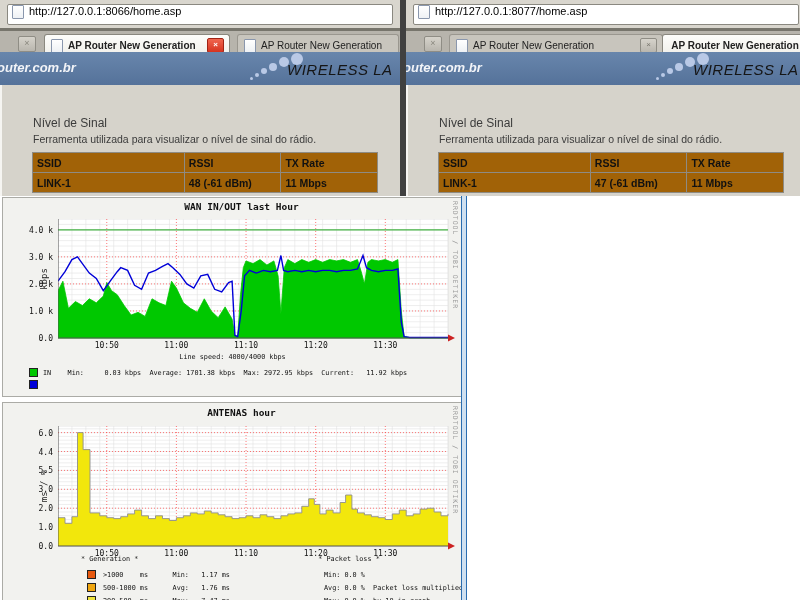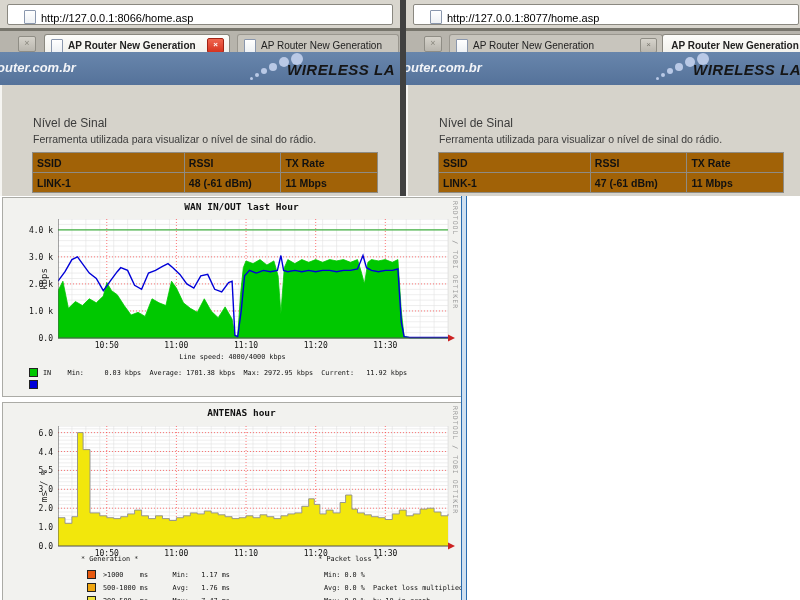--- a/index.html
+++ b/index.html
@@ -5,42 +5,42 @@
   html,body{margin:0;padding:0;width:800px;height:600px;overflow:hidden;background:#fff;
     font-family:"Liberation Sans",sans-serif;}
   .mono{font-family:"DejaVu Sans Mono",monospace;}
   .abs{position:absolute;}
 
   
   .bwin{position:absolute;top:0;width:400px;height:196px;overflow:hidden;background:#d6d3cb;}
   #winL{left:0;} #winR{left:400px;border-left:6px solid #404040;}
   .urlbar{position:absolute;top:0;left:0;right:0;height:28px;background:#d9d6ce;border-bottom:1px solid #9a978f;}
   .urlfield{position:absolute;top:4px;left:7px;right:7px;height:19px;background:#fff;
-    border:1px solid #8a8880;border-radius:2px;display:flex;align-items:flex-end;padding-left:16px;}
+    border:1px solid #8a8880;border-radius:2px;display:flex;align-items:flex-start;padding-left:4px;}
   .urltext{font-size:11px;color:#000;margin-left:5px;white-space:nowrap;}
   .pageico{display:inline-block;width:10px;height:12px;background:linear-gradient(#fff,#eef1f4);
     border:1px solid #8a97ad;border-radius:1px;}
   .tabstrip{position:absolute;top:28px;left:0;right:0;height:24px;background:#b7b4ac;border-top:3px solid #77756c;}
   .minibtn{position:absolute;top:5px;left:18px;width:16px;height:14px;background:linear-gradient(#d6d3cb,#b9b6ae);
     border:1px solid #8f8d85;border-radius:2px;color:#8a887f;font-size:9px;line-height:13px;text-align:center;}
   .tab{position:absolute;top:3px;height:21px;display:flex;align-items:center;overflow:hidden;}
   .tab.active{background:linear-gradient(#fdfdfb,#f0efe9);border:1px solid #8a887f;border-bottom:none;
     border-radius:3px 3px 0 0;}
   .tab.inactive{background:#c8c5bd;border:1px solid #9a978f;border-bottom:none;border-radius:3px 3px 0 0;}
   .tab .pageico{margin:0 5px 0 6px;flex:none;}
   .tablabel{font-size:10px;color:#222;white-space:nowrap;}
   .tab.active .tablabel{font-weight:bold;}
   .closebtn{flex:none;width:15px;height:13px;border-radius:2px;font-size:8px;line-height:12px;text-align:center;margin:0 5px;}
   .closebtn.red{background:linear-gradient(#f0664f,#d6331f);border:1px solid #a02315;color:#fff;font-weight:bold;}
   .closebtn.gray{background:linear-gradient(#d6d3cb,#b9b6ae);border:1px solid #8f8d85;color:#77756c;}
 
   .banner{position:absolute;top:52px;left:0;right:0;height:33px;overflow:hidden;
     background:linear-gradient(#6886ac,#55729a);border-bottom:1px solid #46607f;}
   .sitename{position:absolute;left:-8px;top:8px;font-size:13px;font-weight:bold;font-style:italic;color:#f2f4f8;}
-  .brand{position:absolute;left:287px;top:9px;font-size:15px;font-weight:bold;font-style:italic;
+  .brand{position:absolute;left:287px;top:9px;font-size:15px;font-weight:normal;font-style:italic;
     color:#151515;white-space:nowrap;letter-spacing:.5px;}
   .dot{position:absolute;border-radius:50%;background:#b9c9e6;}
   .d1{left:250px;top:25px;width:3px;height:3px;}
   .d2{left:255px;top:21px;width:4px;height:4px;}
   .d3{left:261px;top:16px;width:6px;height:6px;}
   .d4{left:269px;top:11px;width:8px;height:8px;}
   .d5{left:279px;top:5px;width:10px;height:10px;}
   .d6{left:291px;top:1px;width:12px;height:12px;}
 
   .pagebody{position:absolute;top:85px;left:0;right:0;bottom:0;background:#d6d3cb;border-left:2px solid #f6f5f2;}

